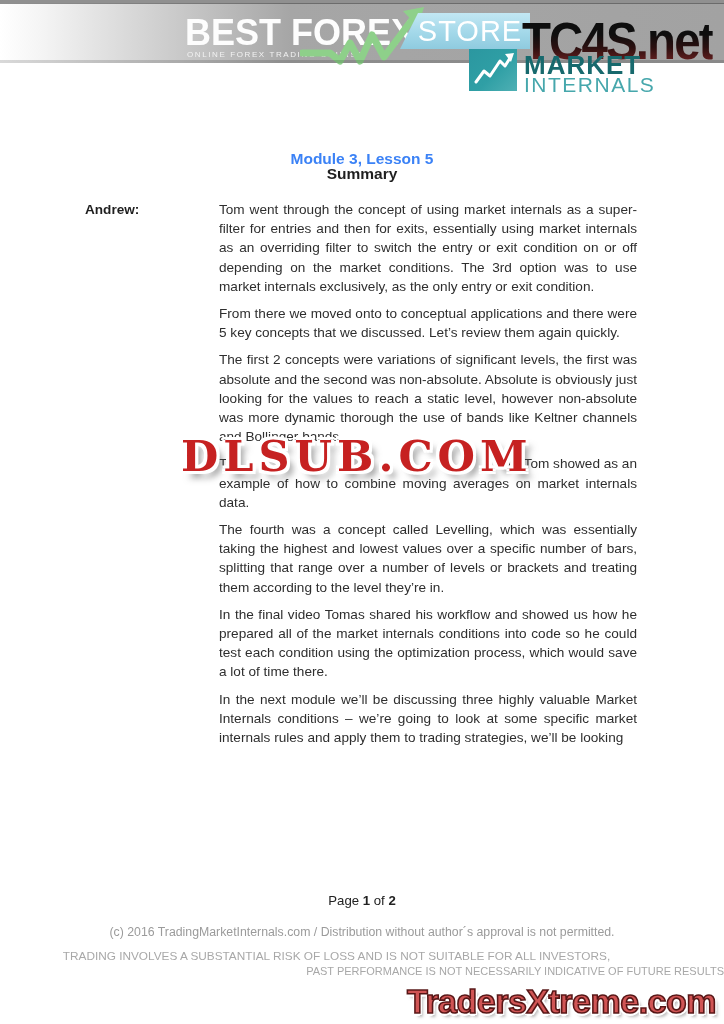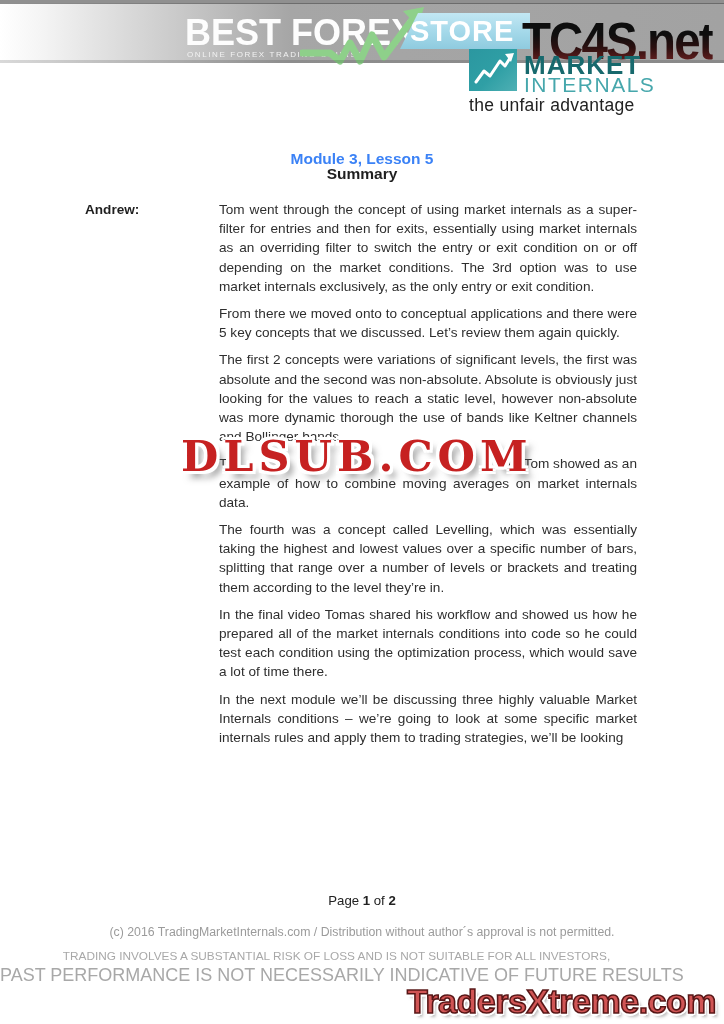--- a/index.html
+++ b/index.html
@@ -22,22 +22,22 @@
     position:absolute;left:187px;top:47px;font-size:8px;color:#f2f2f2;letter-spacing:1.6px;white-space:nowrap;
   }
   .tagline-rule{position:absolute;left:302px;top:50px;width:28px;height:2px;background:#e8e8e8;}
   .green-arrow{position:absolute;left:300px;top:4px;width:140px;height:58px;}
   .store-badge{
     position:absolute;left:400px;top:10px;width:130px;height:36px;
     background:linear-gradient(180deg,#c2e7f3 0%,#a3d8e9 55%,#8fcbdf 100%);
     clip-path:polygon(18px 0,100% 0,100% 100%,0 100%);
   }
   .store-badge span{
-    display:block;text-align:left;line-height:36px;padding-left:10px;
-    font-size:29px;font-weight:bold;color:#ffffff;letter-spacing:1px;
+    display:block;text-align:center;line-height:36px;padding-left:10px;
+    font-size:29px;font-weight:normal;color:#ffffff;letter-spacing:1px;
   }
   .site-logo{
     position:absolute;left:522px;top:12px;font-size:51px;font-weight:bold;letter-spacing:-2px;white-space:nowrap;
     transform:scaleX(0.93);transform-origin:left top;
     background:linear-gradient(180deg,#0e0e0e 38%,#2b1010 60%,#7a2424 92%);
     -webkit-background-clip:text;background-clip:text;color:transparent;
   }
 
   
   .mi-logo{position:absolute;left:468px;top:48px;width:250px;height:70px;}
@@ -69,21 +69,21 @@
       -3px -3px 0 #fff, 3px -3px 0 #fff, -3px 3px 0 #fff, 3px 3px 0 #fff,
       0 -3px 0 #fff, 0 3px 0 #fff, -3px 0 0 #fff, 3px 0 0 #fff,
       6px 7px 6px rgba(90,90,90,.55);
   }
 
   
   .page-label{position:absolute;left:0;top:893px;width:724px;text-align:center;font-size:13.2px;color:#222;}
   .page-label b{font-weight:bold;}
   .copyright{position:absolute;left:0;top:925px;width:724px;text-align:center;font-size:12.3px;color:#9b9b9b;}
   .disclaimer1{position:absolute;left:0;top:949px;width:673px;text-align:center;font-size:11.8px;color:#a8a8a8;}
-  .disclaimer2{position:absolute;left:0;top:965px;width:724px;text-align:left;font-size:18px;color:#a8a8a8;}
+  .disclaimer2{position:absolute;left:0;top:965px;width:724px;text-align:right;font-size:11px;color:#a8a8a8;}
 
   
   .bottom-logo{
     position:absolute;right:8px;top:982px;
     font-size:34px;font-weight:bold;letter-spacing:-0.5px;white-space:nowrap;
     color:#d05555;-webkit-text-stroke:1.6px #571616;
     text-shadow:
       -2px -2px 0 #fff, 2px -2px 0 #fff, -2px 2px 0 #fff, 2px 2px 0 #fff,
       0 3px 0 #fff, 3px 4px 3px rgba(120,120,120,.5);
   }
@@ -107,21 +107,20 @@
 
 <div class="mi-logo">
   <div class="mi-square">
     <svg width="48" height="42" viewBox="0 0 48 42">
       <polyline points="7,33 15,22 21,27 31,12 36,17 41,9" fill="none" stroke="#ffffff" stroke-width="3" stroke-linejoin="round" stroke-linecap="round"></polyline>
       <polygon points="36,5 45,4 42,13" fill="#ffffff"></polygon>
     </svg>
   </div>
   <div class="mi-word1">MARKET</div>
   <div class="mi-word2">INTERNALS</div>
-  <div class="mi-slogan">the unfair advantage</div>
 </div>
 
 <div class="doc-title">Module 3, Lesson 5</div>
 <div class="doc-subtitle">Summary</div>
 
 <div class="speaker">Andrew:</div>
 
 <div class="paragraphs">
   <p>Tom went through the concept of using market internals as a super-filter for entries and then for exits, essentially using market internals as an overriding filter to switch the entry or exit condition on or off depending on the market conditions. The 3rd option was to use market internals exclusively, as the only entry or exit condition.</p>
   <p>From there we moved onto to conceptual applications and there were 5 key concepts that we discussed. Let’s review them again quickly.</p>

